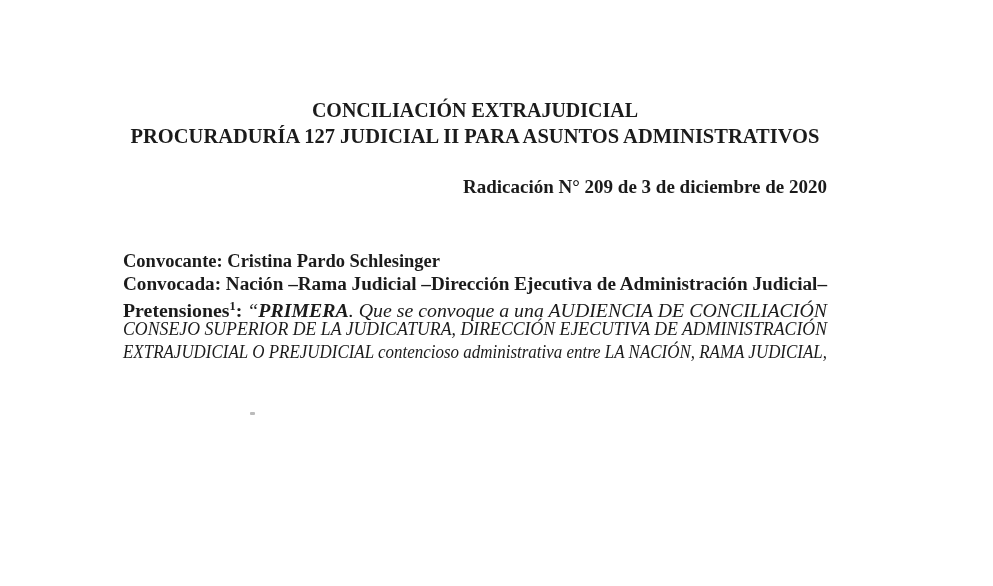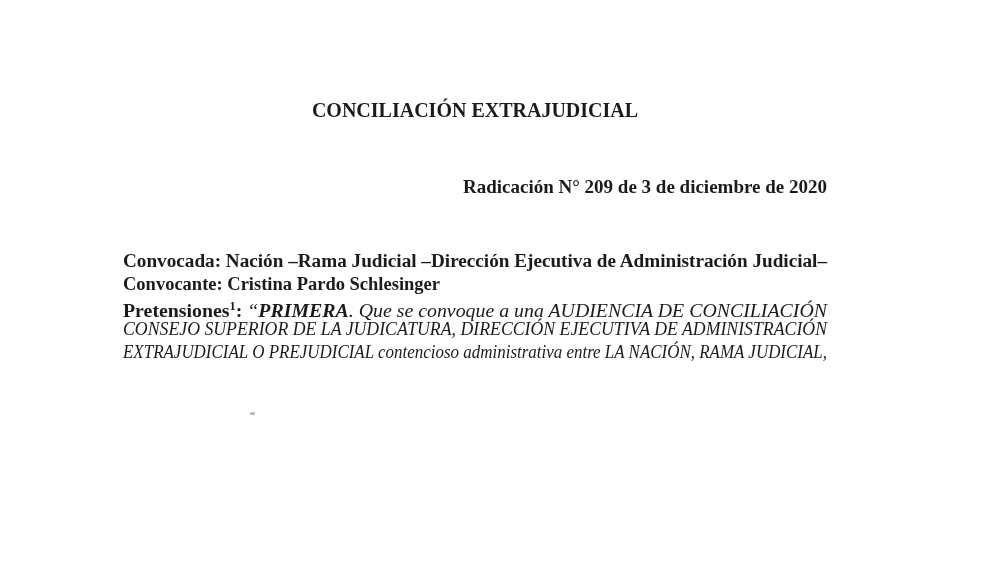--- a/index.html
+++ b/index.html
@@ -18,29 +18,30 @@
   .pl{height:22.7px;overflow:visible;}
   .artifact{position:absolute;left:250px;top:412px;width:5px;height:3px;background:#777;opacity:.5;border-radius:1px;}
 </style>
 </head>
 <body>
 
 <div class="page">
 
   <div id="title-block" class="center-block">
     <div><span>CONCILIACIÓN EXTRAJUDICIAL</span></div>
+    <div><span class="fit" style="transform-origin: center top; transform: scaleX(1.02539);">PROCURADURÍA 127 JUDICIAL II PARA ASUNTOS ADMINISTRATIVOS</span></div>
   </div>
 
   <div id="case-block" class="center-block">
     <div><span>Radicación N° 209 de 3 de diciembre de 2020</span></div>
   </div>
 
   <div id="body-block">
+    <div class="pl b"><span class="fit" style="transform-origin: left top; transform: scaleX(0.999803);">Convocante: Cristina Pardo Schlesinger</span></div>
     <div class="pl b"><span class="fit" style="transform-origin: left top; transform: scaleX(1.03677);">Convocada: Nación –Rama Judicial –Dirección Ejecutiva de Administración Judicial–</span></div>
-    <div class="pl b"><span class="fit" style="transform-origin: left top; transform: scaleX(0.999803);">Convocante: Cristina Pardo Schlesinger</span></div>
     <div id="pretensiones">
         <div class="pl"><span class="fit" style="transform-origin: left top; transform: scaleX(1.07263);"><span class="b">Pretensiones</span><span class="b sup">1</span><span class="b">: </span><span class="i">“</span><span class="b i">PRIMERA</span><span class="i">. Que se convoque a una AUDIENCIA DE CONCILIACIÓN</span></span></div>
         <div class="pl"><span class="fit" style="transform-origin: left top; transform: scaleX(0.960109);"><span class="i">CONSEJO SUPERIOR DE LA JUDICATURA, DIRECCIÓN EJECUTIVA DE ADMINISTRACIÓN</span></span></div>
         <div class="pl"><span class="fit" style="transform-origin: left top; transform: scaleX(0.916443);"><span class="i">EXTRAJUDICIAL O PREJUDICIAL contencioso administrativa entre LA NACIÓN, RAMA JUDICIAL,</span></span></div>
       </div>
   </div>
 
   <div class="artifact"></div>
 
 </div>

